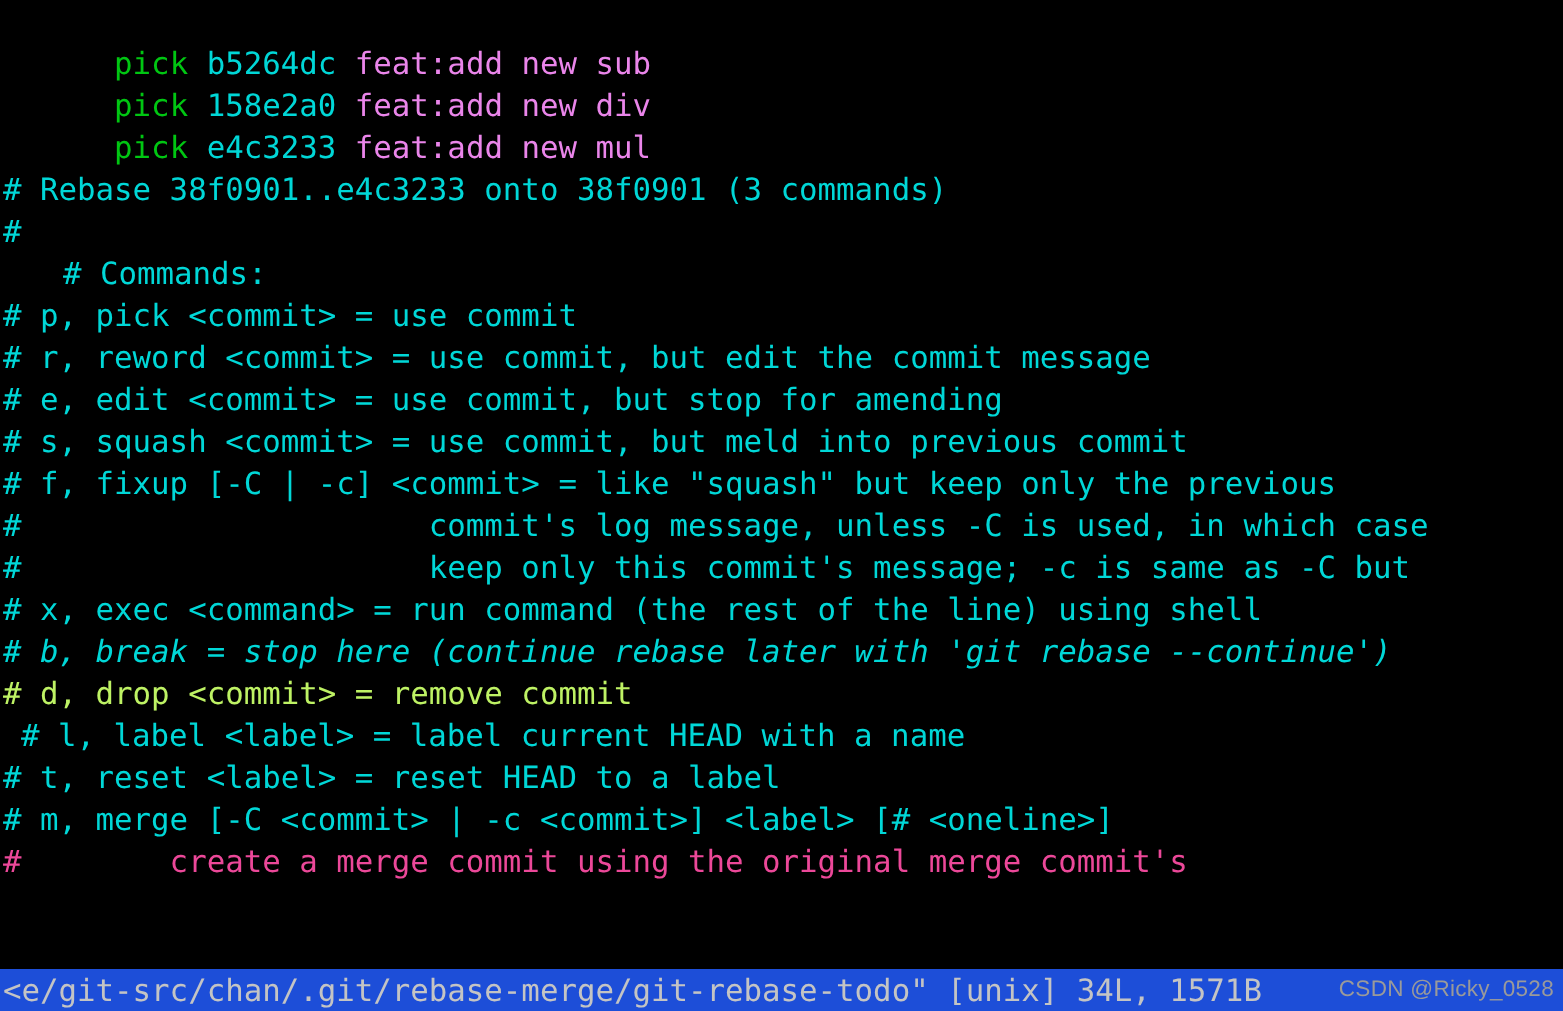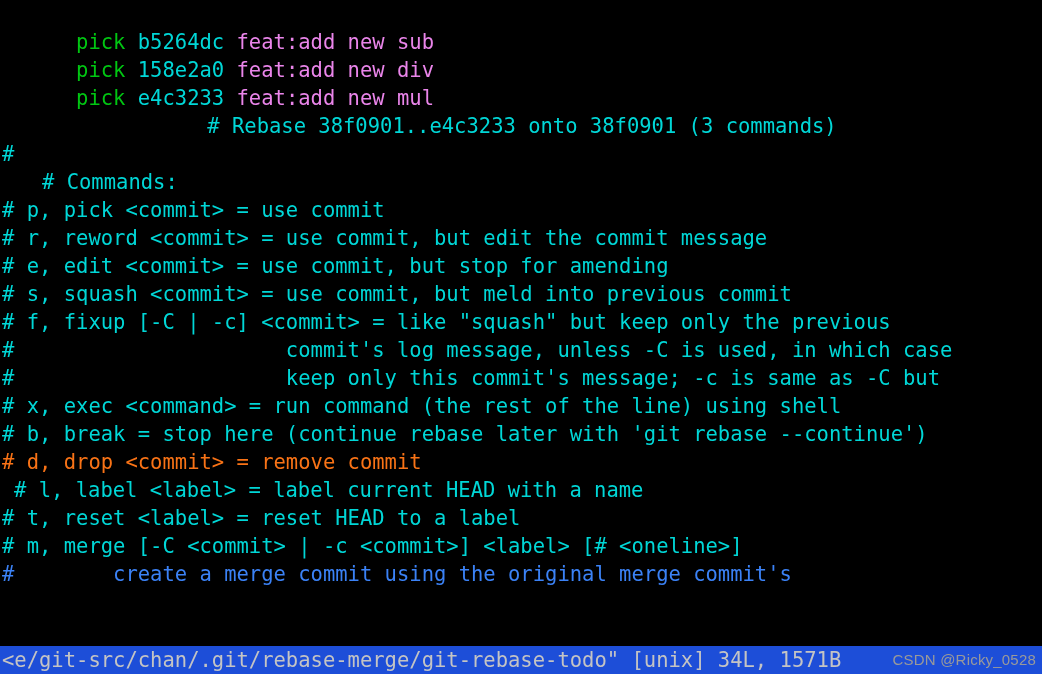--- a/index.html
+++ b/index.html
@@ -114,37 +114,37 @@
       <span class="tok c-cmd" style="color: rgb(0, 198, 18);">pick</span><span class="tok c-blank"> </span><span class="tok c-hash" style="color: rgb(0, 215, 215);">b5264dc</span><span class="tok c-blank"> </span><span class="tok c-msg" style="color: rgb(234, 133, 234);">feat:add new sub</span>
     </div>
     <div class="line">
       <span class="tok c-cmd" style="color: rgb(0, 198, 18);">pick</span><span class="tok c-blank"> </span><span class="tok c-hash" style="color: rgb(0, 215, 215);">158e2a0</span><span class="tok c-blank"> </span><span class="tok c-msg" style="color: rgb(234, 133, 234); text-align: right;">feat:add new div</span>
     </div>
     <div class="line">
       <span class="tok c-cmd" style="color: rgb(0, 198, 18);">pick</span><span class="tok c-blank"> </span><span class="tok c-hash" style="color: rgb(0, 215, 215);">e4c3233</span><span class="tok c-blank"> </span><span class="tok c-msg" style="color: rgb(234, 133, 234);">feat:add new mul</span>
     </div>
 
     <div class="line c-comment" style="color: rgb(0, 215, 215);"></div>
-    <div class="line c-comment" style="color: rgb(0, 215, 215); text-align: center;"># Rebase 38f0901..e4c3233 onto 38f0901 (3 commands)</div>
+    <div class="line c-comment" style="color: rgb(0, 215, 215);"># Rebase 38f0901..e4c3233 onto 38f0901 (3 commands)</div>
     <div class="line c-comment" style="color: rgb(0, 215, 215);">#</div>
     <div class="line c-comment" style="color: rgb(0, 215, 215); margin-left: 40px;"># Commands:</div>
     <div class="line c-comment" style="color: rgb(0, 215, 215);"># p, pick &lt;commit&gt; = use commit</div>
     <div class="line c-comment" style="color: rgb(0, 215, 215);"># r, reword &lt;commit&gt; = use commit, but edit the commit message</div>
     <div class="line c-comment" style="color: rgb(0, 215, 215);"># e, edit &lt;commit&gt; = use commit, but stop for amending</div>
     <div class="line c-comment" style="color: rgb(0, 215, 215);"># s, squash &lt;commit&gt; = use commit, but meld into previous commit</div>
     <div class="line c-comment" style="color: rgb(0, 215, 215);"># f, fixup [-C | -c] &lt;commit&gt; = like "squash" but keep only the previous</div>
     <div class="line c-comment" style="color: rgb(0, 215, 215);">#                      commit's log message, unless -C is used, in which case</div>
     <div class="line c-comment" style="color: rgb(0, 215, 215);">#                      keep only this commit's message; -c is same as -C but</div>
     <div class="line c-comment" style="color: rgb(0, 215, 215);"># x, exec &lt;command&gt; = run command (the rest of the line) using shell</div>
-    <div class="line c-comment" style="color: rgb(0, 215, 215);"># b, break = stop here (continue rebase later with 'git rebase --continue')</div>
-    <div class="line c-comment" style="color: #f97316;"># d, drop &lt;commit&gt; = remove commit</div>
+    <div class="line c-comment" style="color: rgb(0, 215, 215); font-style: italic;"># b, break = stop here (continue rebase later with 'git rebase --continue')</div>
+    <div class="line c-comment" style="color: #bef264;"># d, drop &lt;commit&gt; = remove commit</div>
     <div class="line c-comment" style="color: rgb(0, 215, 215); margin-left: 12px;"># l, label &lt;label&gt; = label current HEAD with a name</div>
     <div class="line c-comment" style="color: rgb(0, 215, 215);"># t, reset &lt;label&gt; = reset HEAD to a label</div>
     <div class="line c-comment" style="color: rgb(0, 215, 215);"># m, merge [-C &lt;commit&gt; | -c &lt;commit&gt;] &lt;label&gt; [# &lt;oneline&gt;]</div>
-    <div class="line c-comment" style="color: #3b82f6;">#        create a merge commit using the original merge commit's</div>
+    <div class="line c-comment" style="color: #ec4899;">#        create a merge commit using the original merge commit's</div>
   </div>
 
 
   <div id="command-line" style="color: rgb(196, 196, 196);">&lt;e/git-src/chan/.git/rebase-merge/git-rebase-todo" [unix] 34L, 1571B</div>
 
   <div id="watermark" style="color: rgb(154, 154, 154);">CSDN @Ricky_0528</div>
 
 </div>
 
 </body></html>

